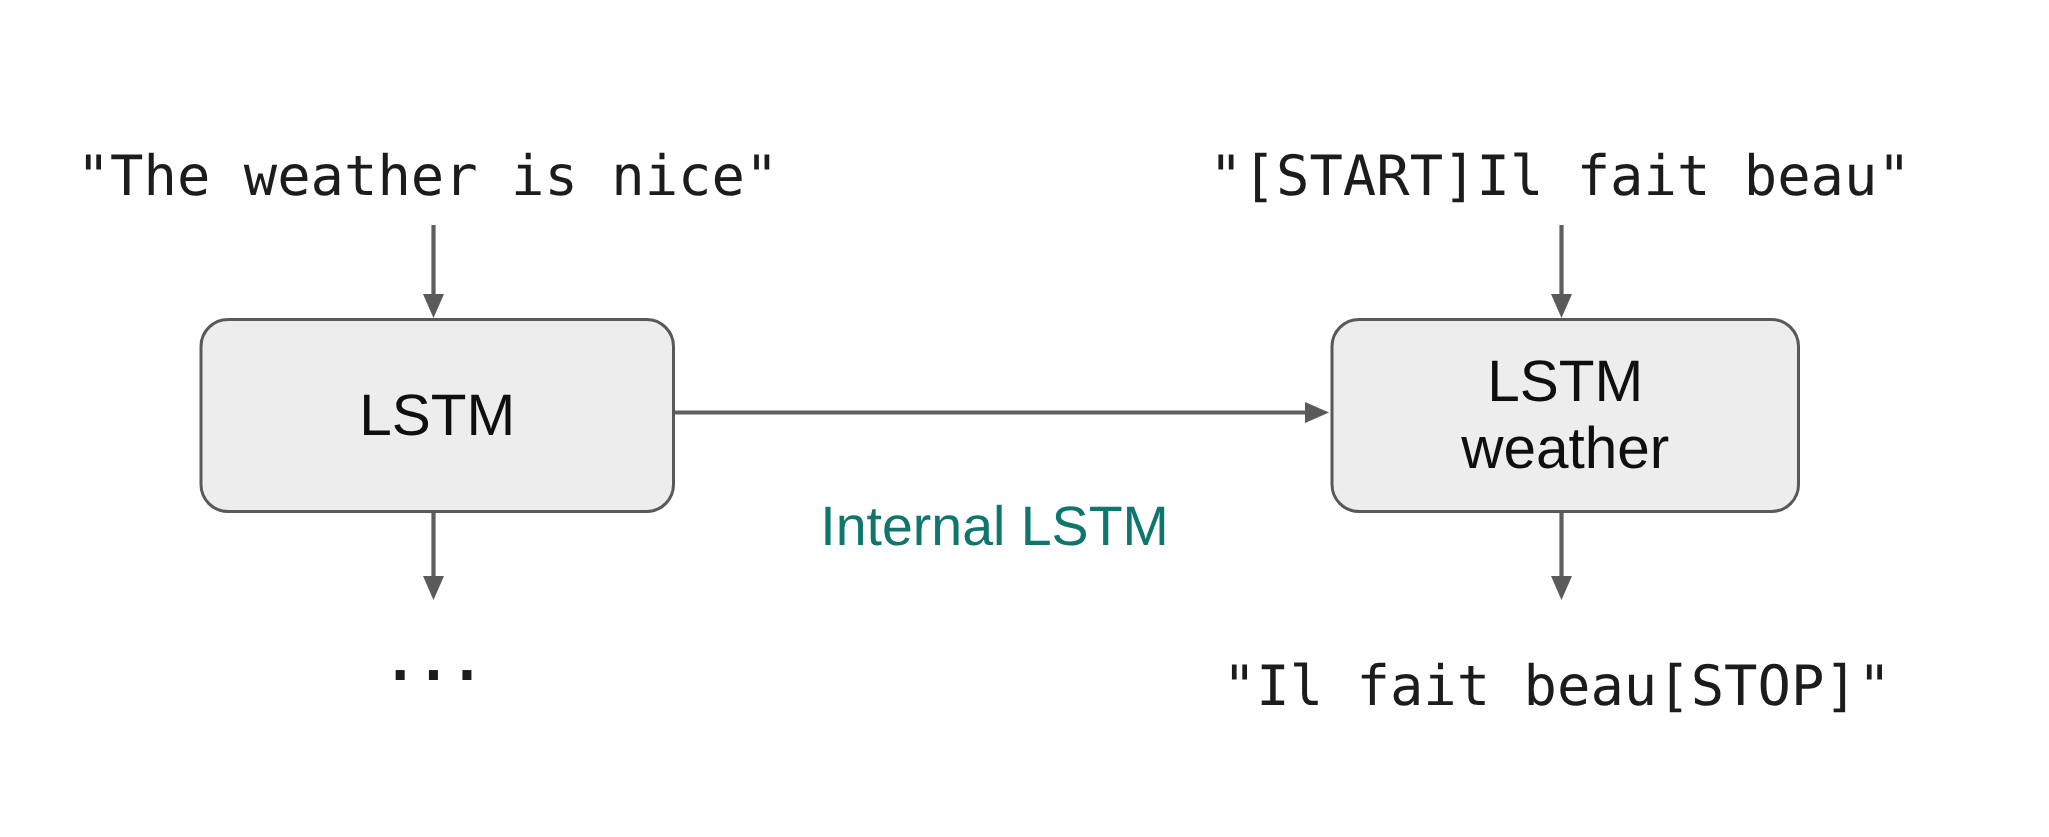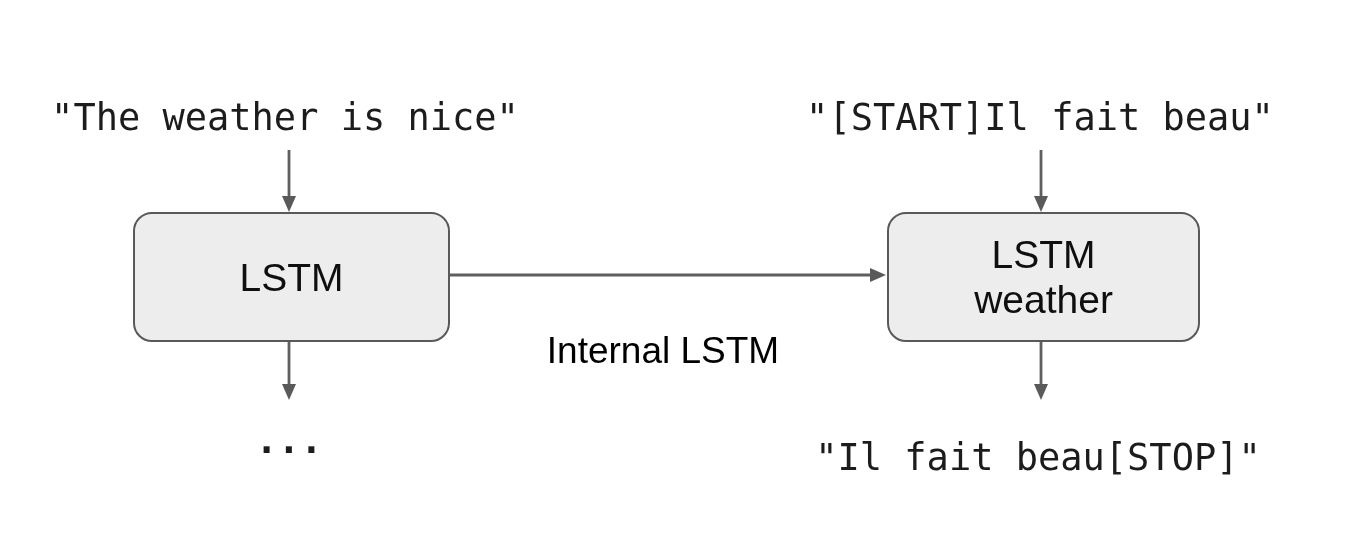--- a/index.html
+++ b/index.html
@@ -73,21 +73,21 @@
   .states-label {
     position: absolute;
     left: 663px;
     top: 330px;
     transform: translateX(-50%);
     display: flex;
     flex-direction: column;
     text-align: center;
     font-size: 37px;
     line-height: 42px;
-    color: #000000;
+    color: #0f766e;
     white-space: nowrap;
   }
 </style>
 </head>
 <body>
 
 <div class="canvas">
 
   <svg class="connectors" viewBox="0 0 1366 558" xmlns="http://www.w3.org/2000/svg">
     <g>

